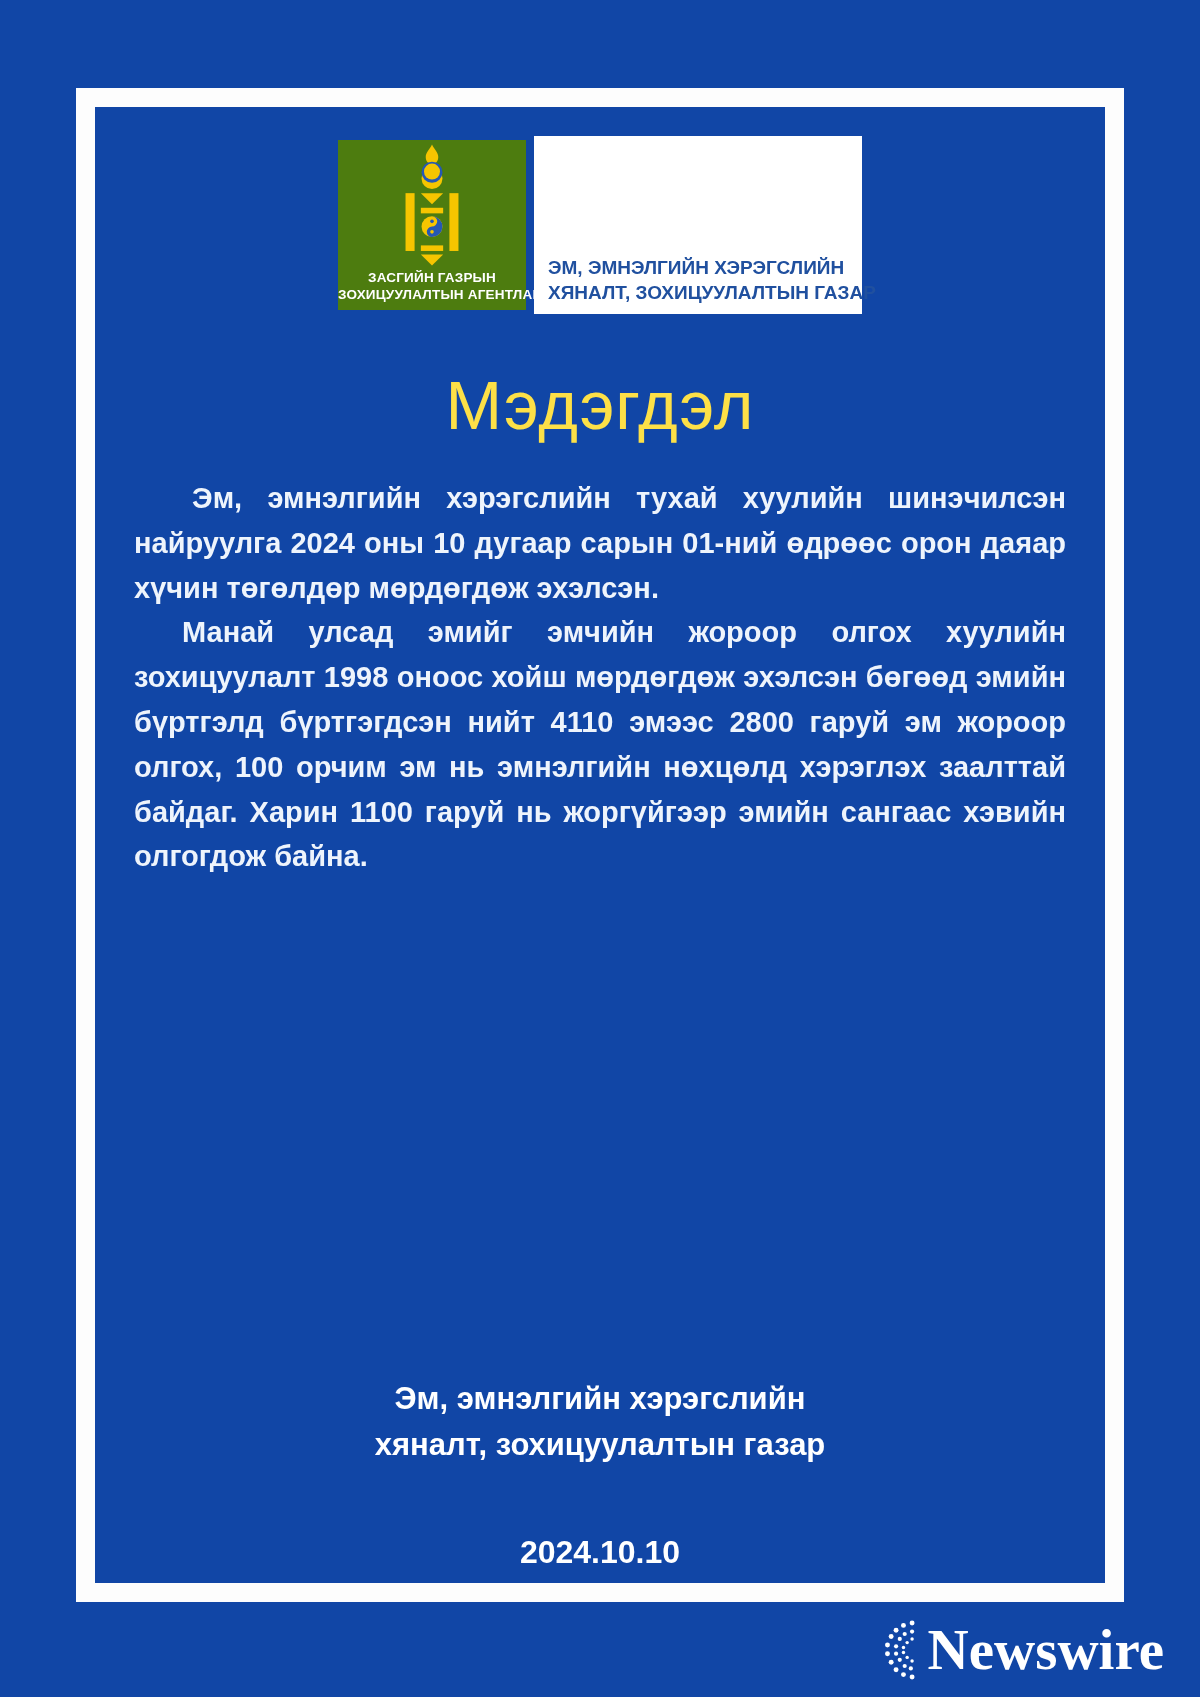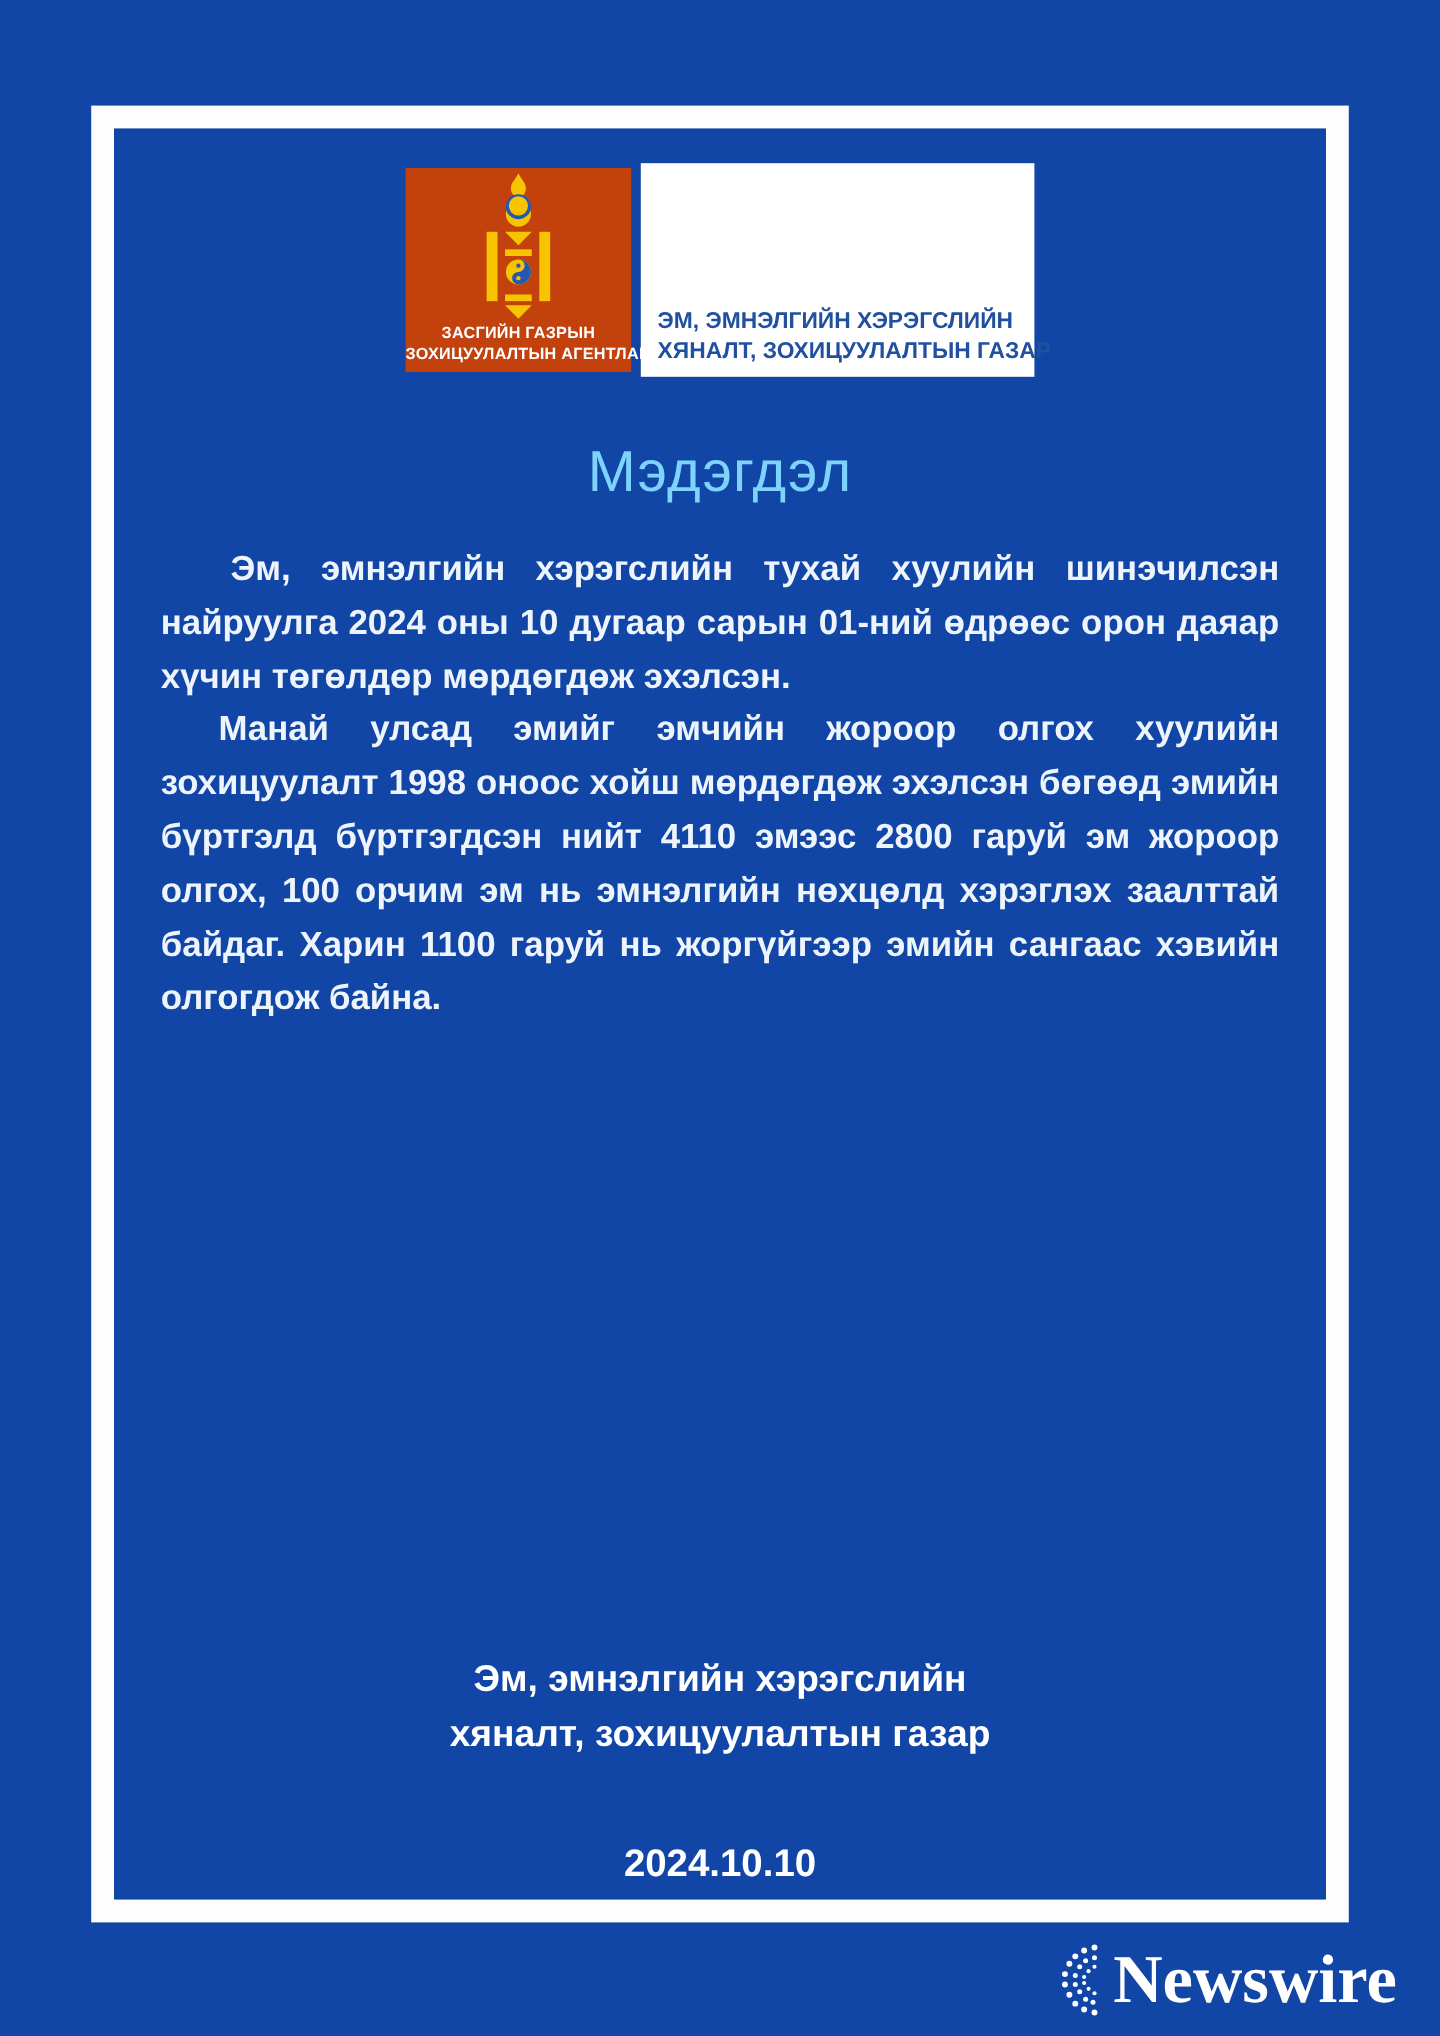--- a/index.html
+++ b/index.html
@@ -12,45 +12,45 @@
   .frame {
     position:absolute; left:76px; top:88px; width:1048px; height:1514px;
     border:19px solid #fdfdfd;
   }
   
   .logos {
     position:absolute; top:136px; left:0; width:100%;
     display:flex; justify-content:center; align-items:flex-start; gap:8px;
   }
   .agency {
-    width:188px; height:170px; background:#c2410c; position:relative;
+    width:188px; height:170px; background:#4d7c0f; position:relative;
     display:flex; flex-direction:column; align-items:center; margin-top:4px;
   }
   .agency svg { margin-top:3px; }
   .agency-text {
     position:absolute; bottom:7px; width:100%; text-align:center;
     color:#ffffff; font-weight:bold; font-size:13.5px; line-height:17px;
     letter-spacing:.2px; white-space:nowrap;
   }
   .dept {
     width:328px; height:178px; background:#ffffff; position:relative;
   }
   .dept-text {
     position:absolute; left:14px; bottom:9px;
     color:#20509f; font-weight:bold; font-size:19px; line-height:25px;
     white-space:nowrap;
   }
   
   .title {
     position:absolute; top:366px; left:0; width:100%; text-align:center;
-    color:#7dd3fc; font-size:48px; font-weight:400; letter-spacing:1px;
+    color:#fde047; font-size:68px; font-weight:400; letter-spacing:1px;
   }
   
   .body-text {
-    position:absolute; top:452px; left:134px; width:932px;
+    position:absolute; top:476px; left:134px; width:932px;
     color:#eef4fc; font-size:29px; font-weight:bold; line-height:44.8px;
     text-align:justify;
   }
   .body-text p { text-align:justify; }
   .body-text p.p0 { text-indent:58px; }
   .body-text p.p1 { text-indent:48px; }
   .body-text p.p2 { text-indent:48px; }
   .body-text p.p3 { text-indent:30px; }
   
   .signature {

